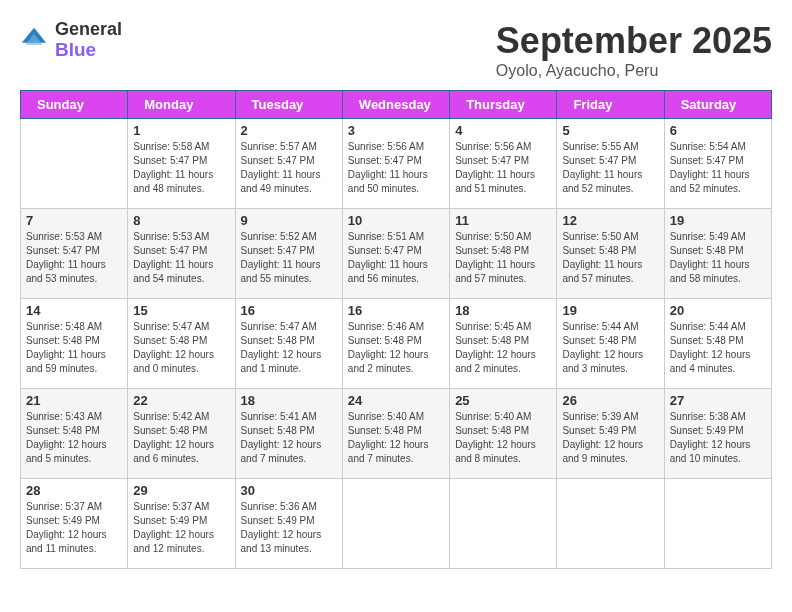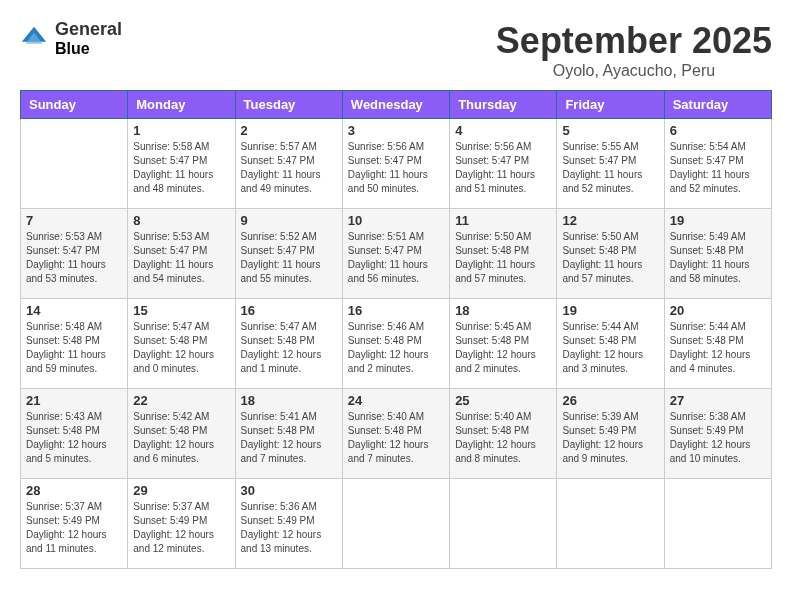--- a/index.html
+++ b/index.html
@@ -25,51 +25,51 @@
       display: flex;
       flex-direction: column;
       line-height: 1.1;
     }
     .logo-general {
       font-size: 18px;
       font-weight: bold;
       color: #333;
     }
     .logo-blue {
-      font-size: 16px;
-      font-weight: bold;
-      color: #000000;
+      font-size: 19px;
+      font-weight: bold;
+      color: #8b5cf6;
     }
     .logo-icon {
       width: 28px;
       height: 28px;
     }
     .title-area {
-      text-align: center;
+      text-align: left;
     }
     .month-title {
       font-size: 36px;
       font-weight: bold;
       color: #333;
     }
     .subtitle {
       font-size: 16px;
       color: #555;
     }
     table {
       width: 100%;
       border-collapse: collapse;
       table-layout: fixed;
     }
     thead th {
-      background-color: #8b5cf6;
+      background-color: #d946ef;
       color: #fff;
       font-size: 13px;
       font-weight: bold;
-      padding: 6px 8px;
+      padding: 6px 16px;
       text-align: left;
       border: 1px solid #2a6aa0;
     }
     tbody td {
       vertical-align: top;
       border: 1px solid #ccc;
       padding: 4px 5px;
       font-size: 10.5px;
       color: #333;
       min-height: 80px;

